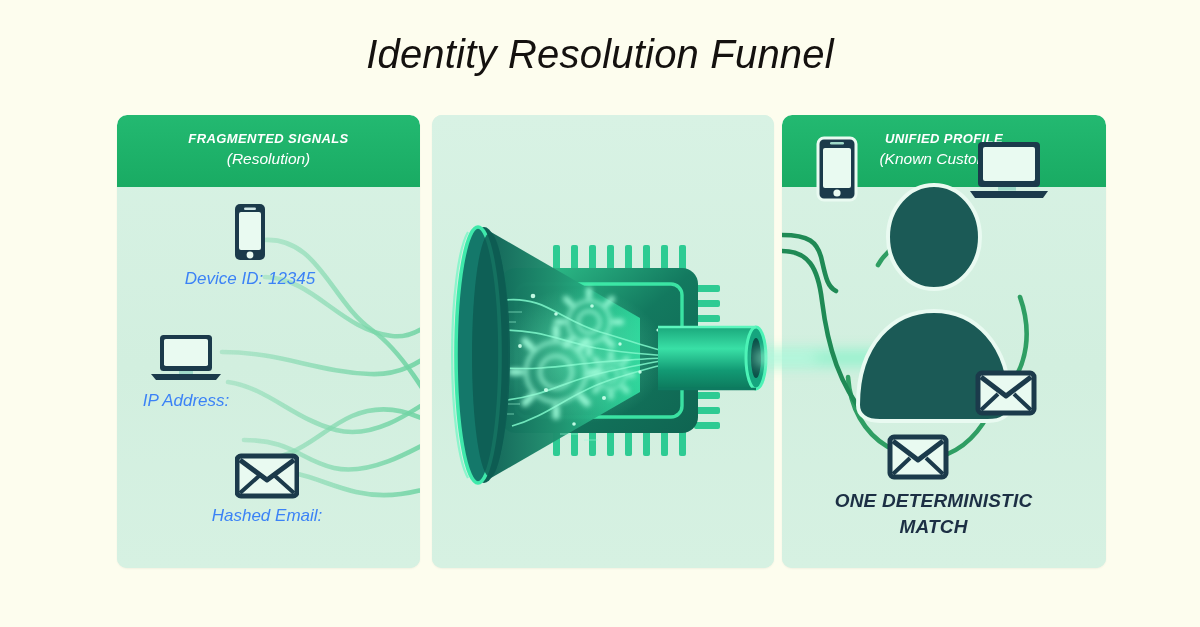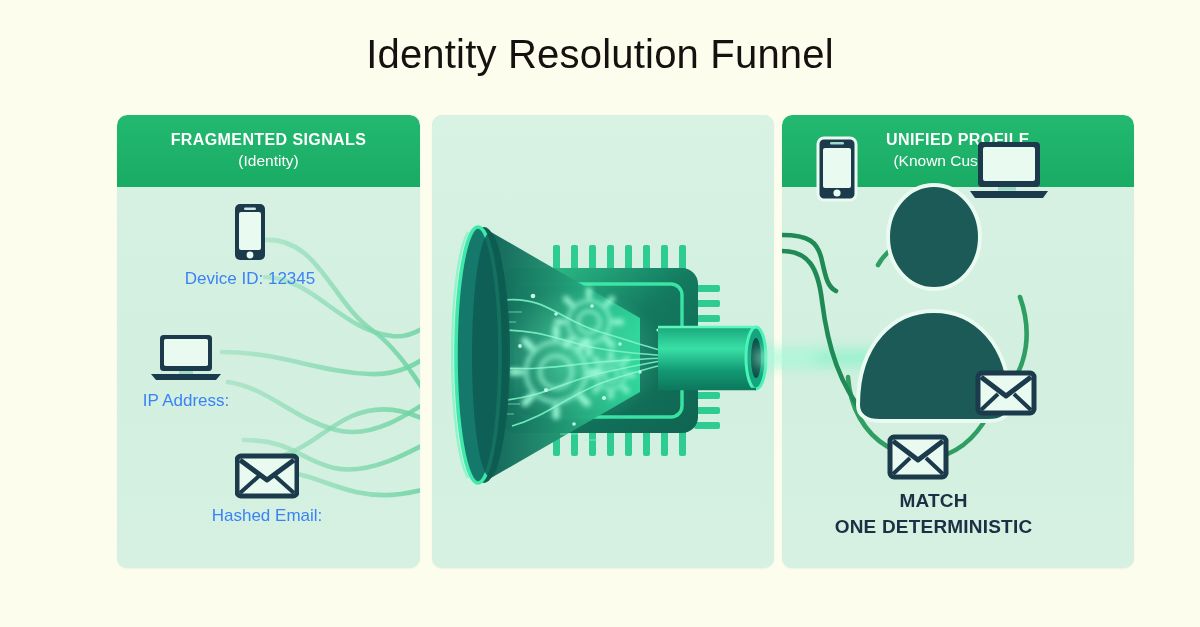--- a/index.html
+++ b/index.html
@@ -3,51 +3,51 @@
 <meta charset="utf-8">
 <style>
   html,body{margin:0;padding:0;}
   body{
     width:1200px;height:627px;
     background:#fdfdee;
     font-family:"Liberation Sans", sans-serif;
     overflow:hidden;
     position:relative;
   }
-  #stage{position:absolute;inset:0;}
+  #stage{position:absolute;inset:0;font-style:italic;}
 
   
   .title{
     position:absolute;left:0;top:32px;width:1200px;
     text-align:center;
     font-size:40px;letter-spacing:.2px;
     color:#14110f;font-weight:400;
   }
 
   
   .panel{
     position:absolute;top:115px;height:453px;
     background:#d5f0e1;
     border-radius:10px;
     overflow:hidden;
     box-shadow:0 1px 2px rgba(0,0,0,.05);
   }
   #panel-1{left:117px;width:303px;}
   #panel-2{left:432px;width:342px;}
-  #panel-3{left:782px;width:352px;}
+  #panel-3{left:782px;width:324px;}
   .panel-body{position:absolute;left:0;right:0;top:0;bottom:0;
      background:linear-gradient(180deg,#d8f2e4 0%,#d2efdf 55%,#d6f1e2 100%);}
   .panel-head{
     position:absolute;left:0;top:0;right:0;height:72px;
     background:linear-gradient(180deg,#23b971 0%,#19ab63 100%);
     border-radius:10px 10px 0 0;
     display:flex;flex-direction:column;align-items:center;justify-content:center;
     color:#ffffff;
   }
-  .panel-head .l1{font-size:16px;font-weight:bold;letter-spacing:.4px;line-height:1.15;}
+  .panel-head .l1{font-size:13px;font-weight:bold;letter-spacing:.4px;line-height:1.15;}
   .panel-head .l2{font-size:15.5px;font-weight:400;line-height:1.3;margin-top:2px;}
 
   
   .sig{position:absolute;text-align:center;color:#223544;}
   .sig .cap{font-size:17px;line-height:1.3;color:#3b82f6;}
   #sig-device{left:180px;top:200px;width:140px;}
   #sig-ip{left:116px;top:322px;width:140px;}
   #sig-email{left:197px;top:437px;width:140px;}
   .sig .ic{height:62px;display:flex;align-items:flex-end;justify-content:center;margin-bottom:6px;}
 
@@ -65,21 +65,21 @@
 <body>
 
 <div id="stage">
 
   <div class="title">Identity Resolution Funnel</div>
 
   <div class="panel" id="panel-1">
     <div class="panel-body"></div>
     <div class="panel-head">
       <div class="l1">FRAGMENTED SIGNALS</div>
-      <div class="l2">(Identity)</div>
+      <div class="l2">(Resolution)</div>
     </div>
   </div>
 
   <div class="panel" id="panel-2">
     <div class="panel-body"></div>
   </div>
 
   <div class="panel" id="panel-3">
     <div class="panel-body"></div>
     <div class="panel-head">
@@ -371,17 +371,17 @@
     </g>
 
     <g>
       <rect x="108" y="322" width="56" height="40" rx="4" fill="#e9faf1" stroke="#1b3a4b" stroke-width="5"></rect>
       <path d="M111,326 L136,345 L161,326" fill="none" stroke="#1b3a4b" stroke-width="5" stroke-linejoin="round"></path>
       <path d="M111,359 L128,343 M161,359 L144,343" fill="none" stroke="#1b3a4b" stroke-width="4"></path>
     </g>
   </svg>
 
   <div class="match-label">
+    <div>ONE DETERMINISTIC</div>
     <div>MATCH</div>
-    <div>ONE DETERMINISTIC</div>
   </div>
 
 </div>
 
 </body></html>

